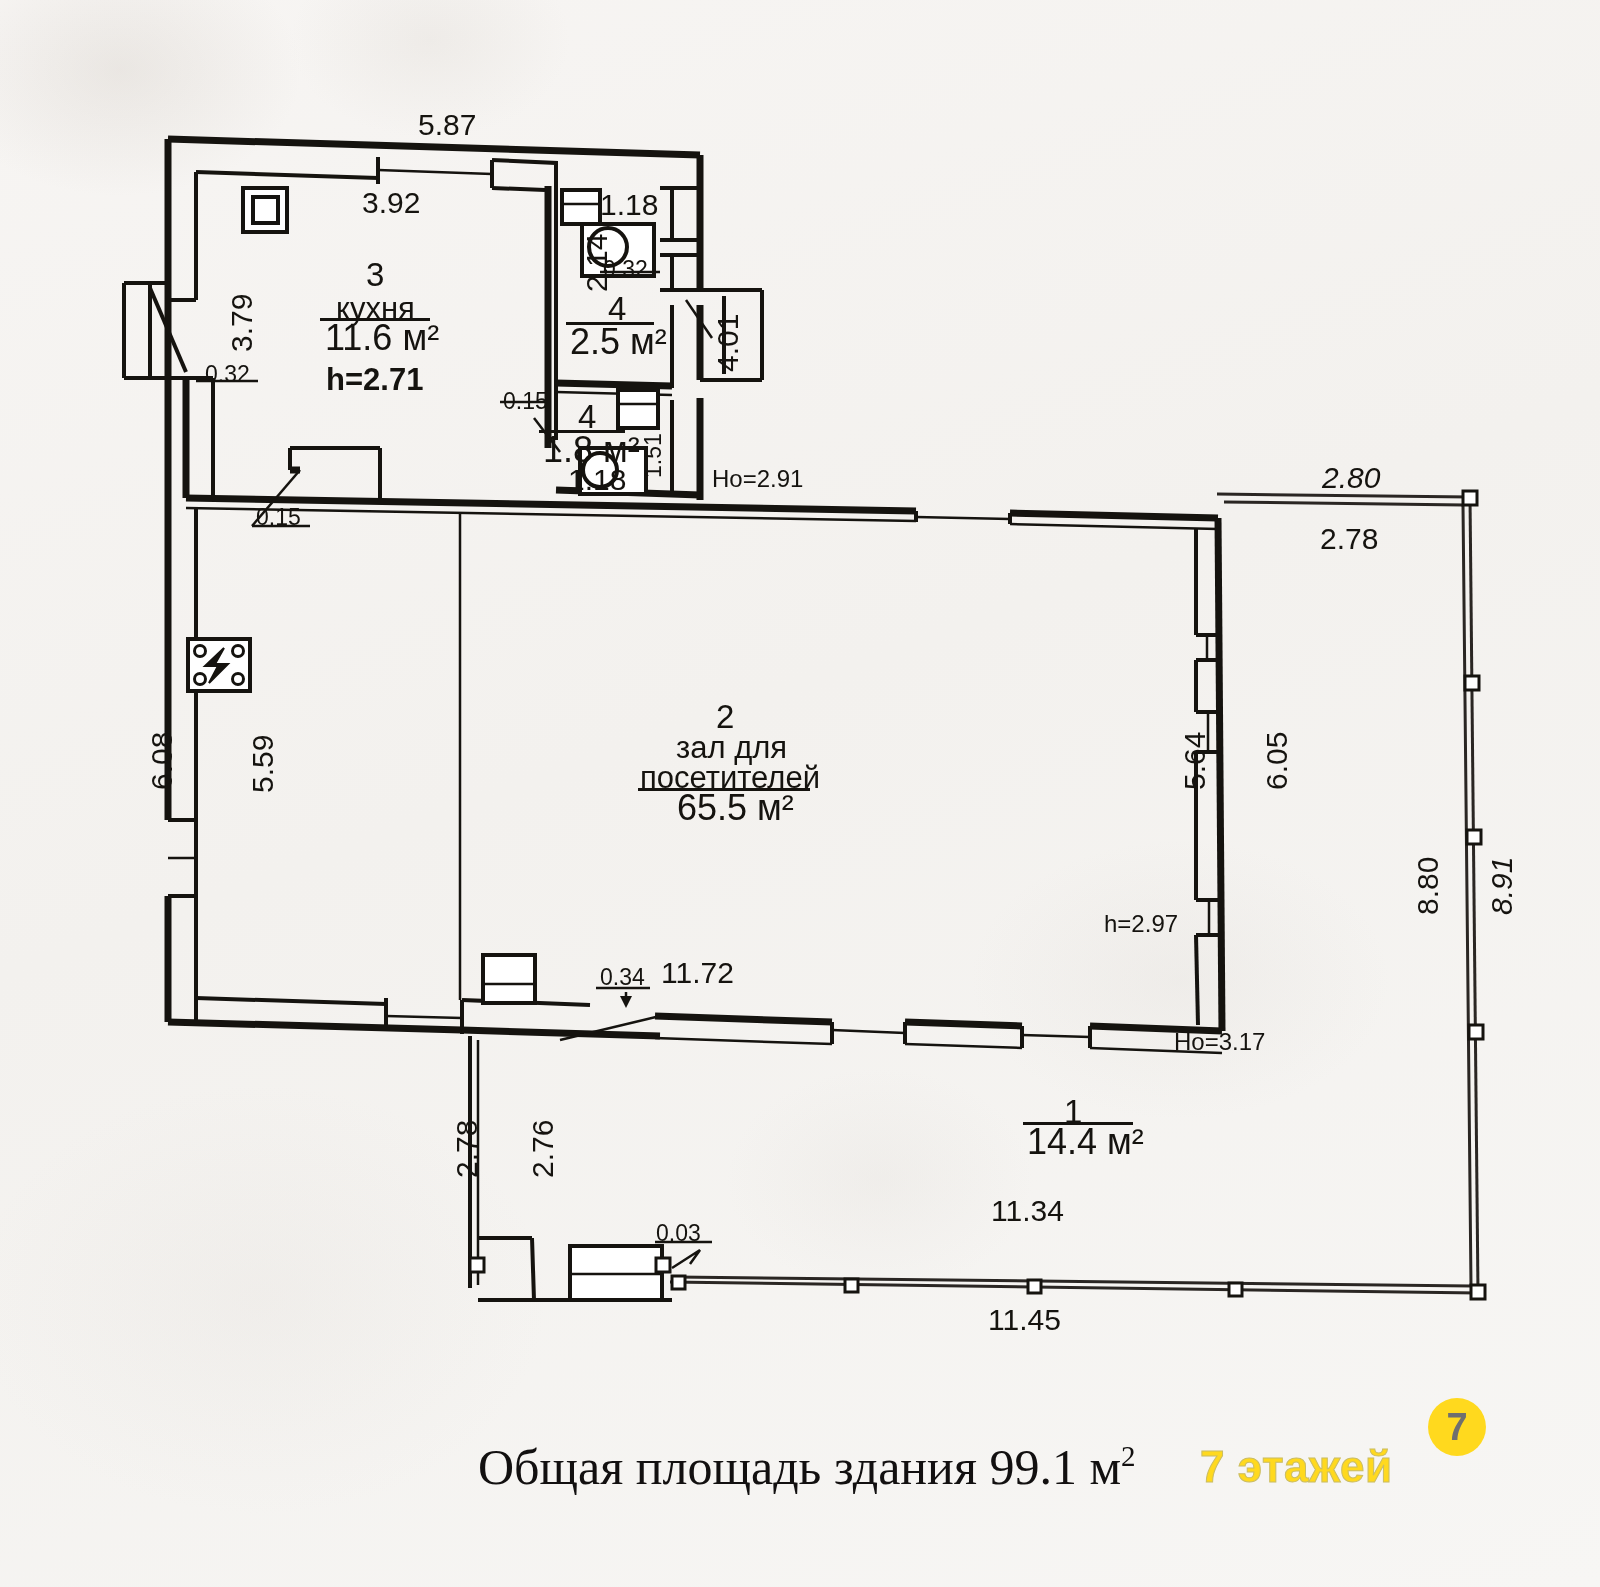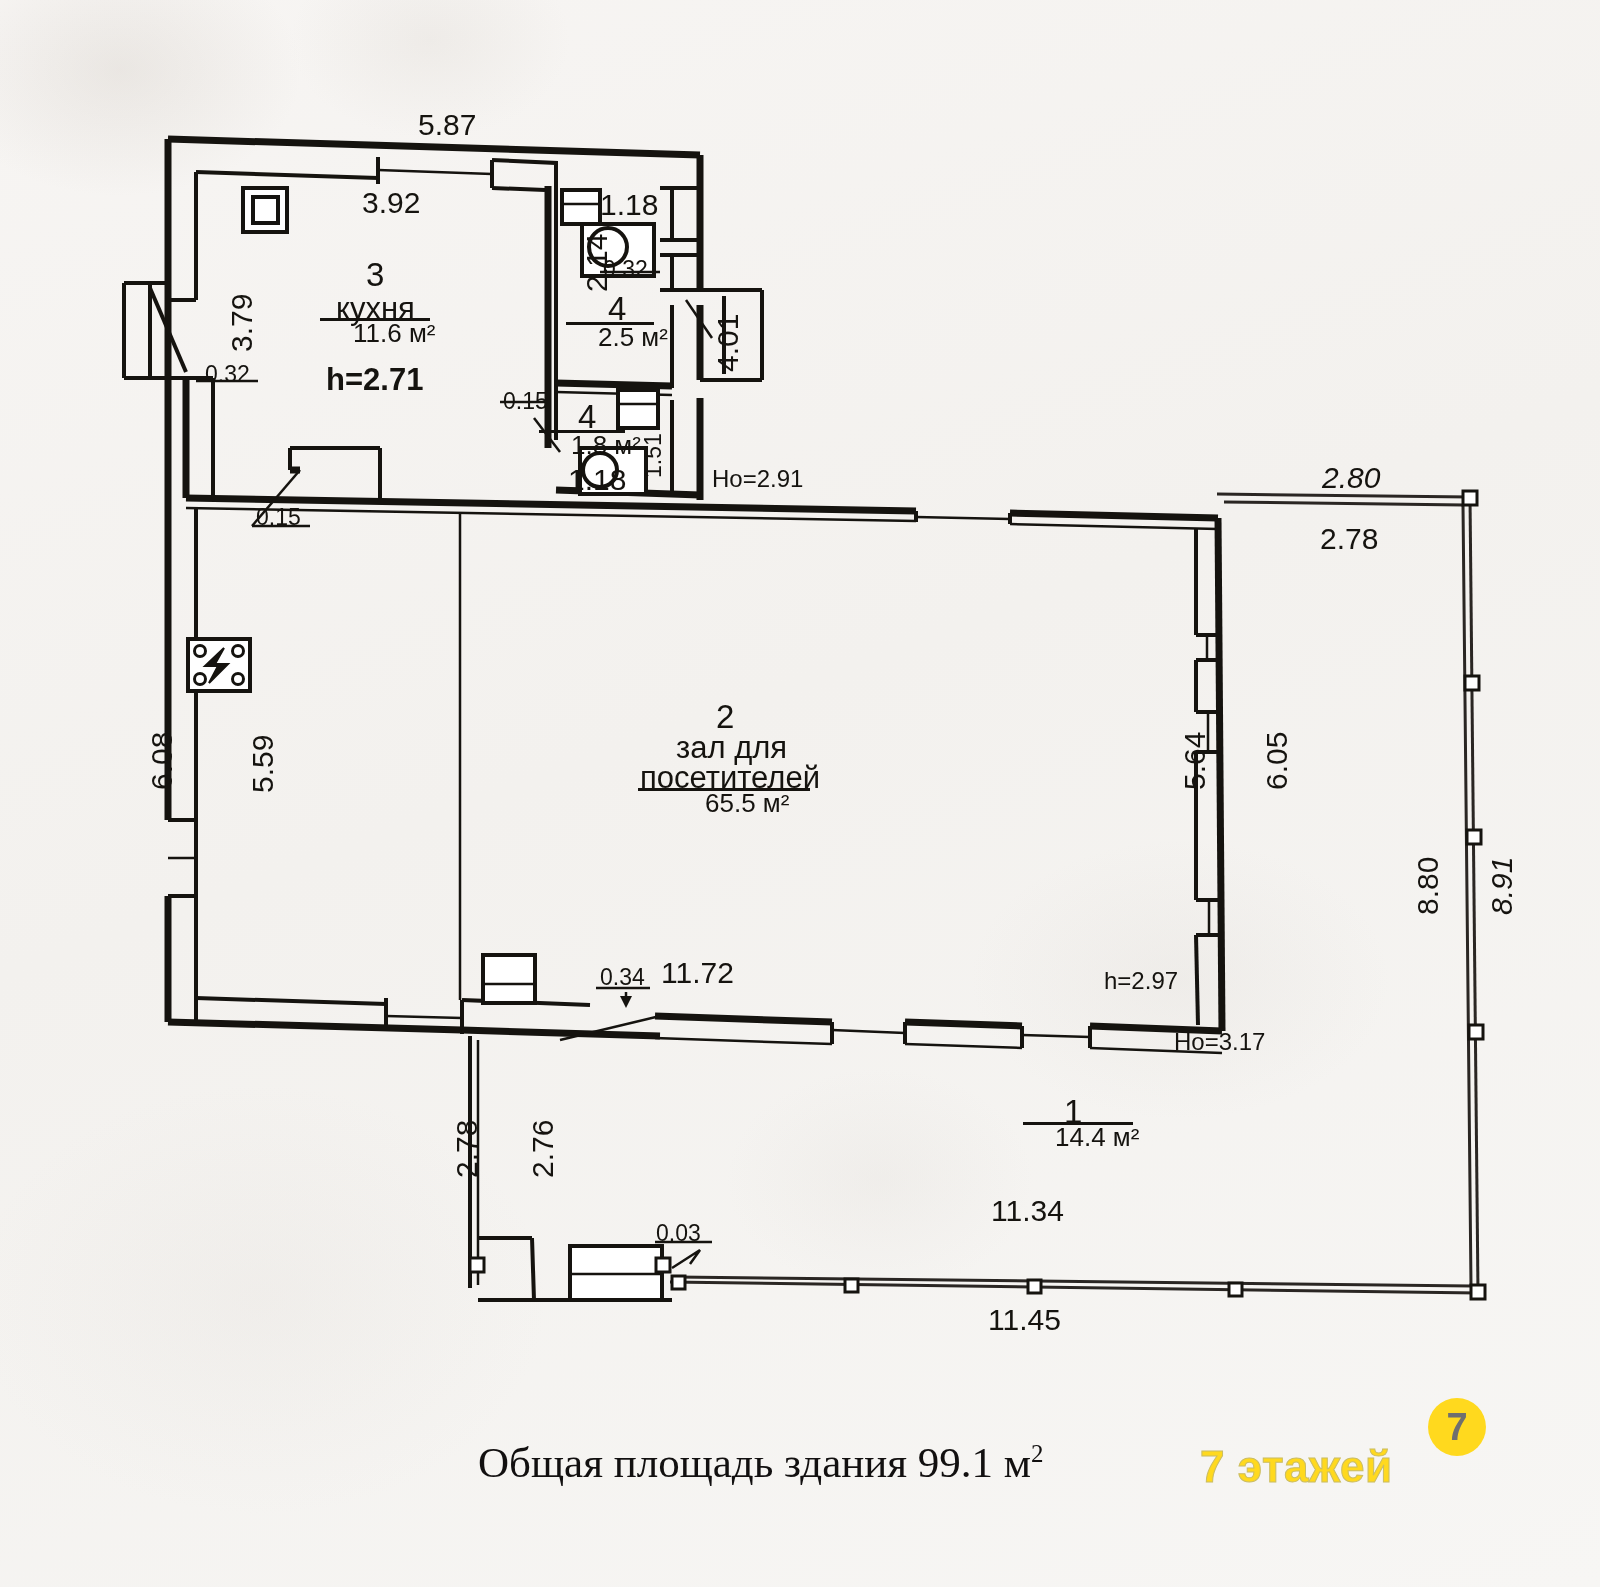--- a/index.html
+++ b/index.html
@@ -29,29 +29,29 @@
     font-family:"Liberation Sans", sans-serif;
     white-space:nowrap;
     line-height:1;
   }
   .vert{transform-origin:left top;transform:rotate(-90deg);}
   .ital{font-style:italic;}
   .dim{font-size:30px;}
   .dim-s{font-size:23px;}
   .room-no{font-size:33px;font-weight:400;}
   .room-nm{font-size:31px;}
-  .room-ar{font-size:26px;margin-left:28px;}
+  .room-ar{font-size:36px;}
   .hgt{font-size:31px;font-weight:bold;}
   .hgt2{font-size:24px;}
   .rule{position:absolute;background:#15130f;height:3px;}
   
   #footer-total{
     position:absolute;left:478px;top:1438px;
     font-family:"Liberation Serif", serif;
-    font-size:43px;color:#121010;white-space:nowrap;
+    font-size:50px;color:#121010;white-space:nowrap;
   }
   #footer-total sup{font-size:.58em;vertical-align:super;}
   #brand{
     position:absolute;left:1200px;top:1442px;
     font-size:44px;font-weight:bold;color:#FFD91E;
     -webkit-text-stroke:1px #cbbd63;
     letter-spacing:.5px;white-space:nowrap;
   }
   #brand-badge{
     position:absolute;left:1428px;top:1398px;
@@ -340,21 +340,21 @@
 <div class="lbl dim vert" style="left:1262px;top:790px;">6.05</div>
 
 <div class="lbl dim" style="left:1322px;top:463px;font-style:italic;">2.80</div>
 <div class="lbl dim" style="left:1320px;top:524px;">2.78</div>
 
 <div class="lbl dim vert" style="left:1413px;top:915px;">8.80</div>
 <div class="lbl dim vert ital" style="left:1487px;top:915px;">8.91</div>
 
 <div class="lbl dim-s" style="left:600px;top:966px;">0.34</div>
 <div class="lbl dim" style="left:661px;top:958px;">11.72</div>
-<div class="lbl hgt2" style="left:1104px;top:969px;">h=2.97</div>
+<div class="lbl hgt2" style="left:1104px;top:912px;">h=2.97</div>
 <div class="lbl hgt2" style="left:1174px;top:1030px;">Hо=3.17</div>
 
 <div class="lbl room-no" style="left:1064px;top:1095px;">1</div>
 <div class="lbl room-ar" style="left:1027px;top:1124px;text-align:right;">14.4 м²</div>
 <div class="rule" style="left:1023px;top:1122px;width:110px;"></div>
 
 <div class="lbl dim vert" style="left:452px;top:1178px;">2.78</div>
 <div class="lbl dim vert" style="left:528px;top:1178px;">2.76</div>
 <div class="lbl dim-s" style="left:656px;top:1222px;">0.03</div>
 

